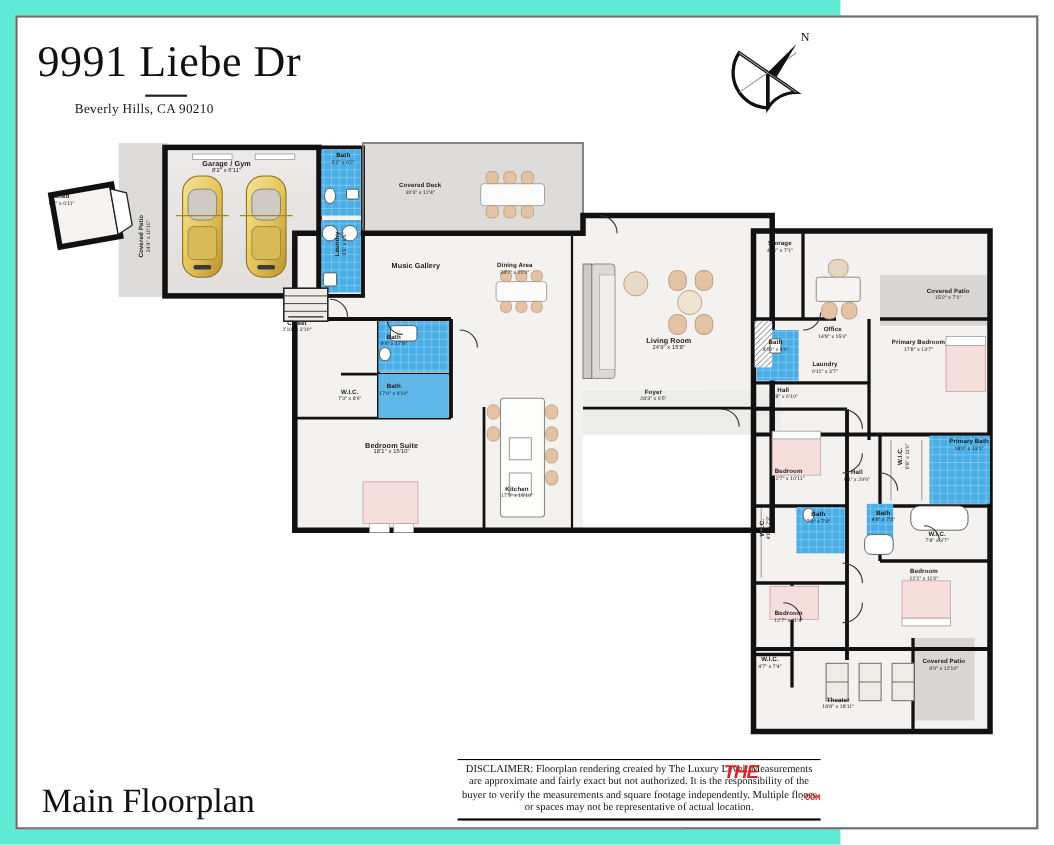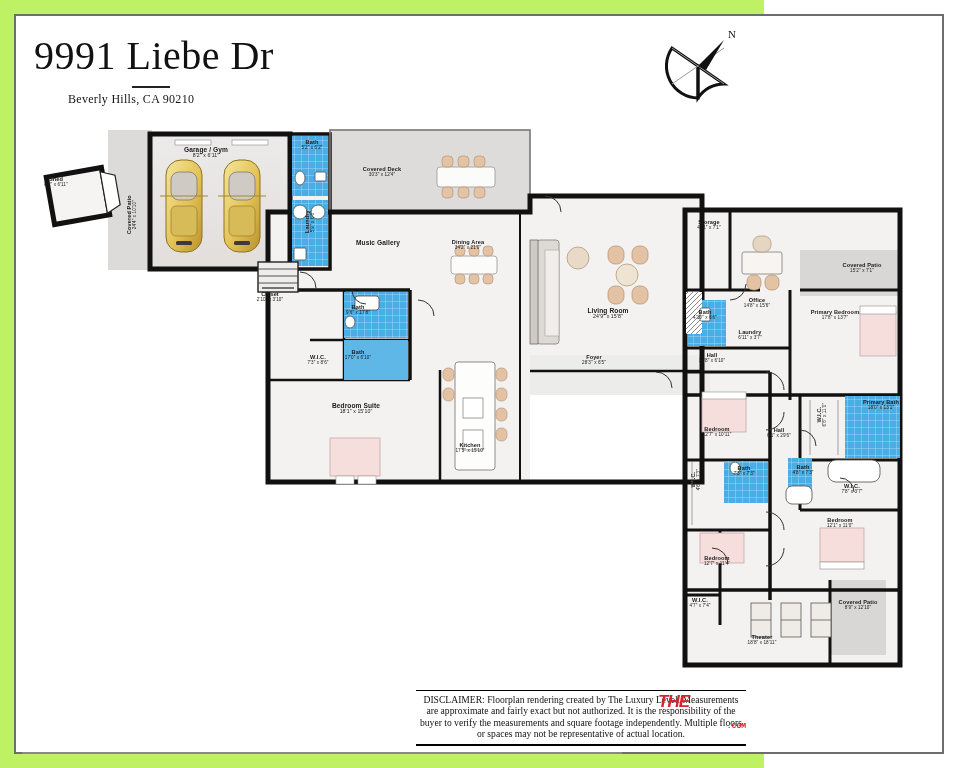--- a/index.html
+++ b/index.html
@@ -6,21 +6,21 @@
   html, body {
     margin: 0; padding: 0;
     width: 958px; height: 768px;
     background: #ffffff;
     font-family: "Liberation Serif", serif;
     overflow: hidden;
   }
   #page {
     position: relative;
     width: 764px; height: 768px;
-    background: #bef264;
+    background: #5eead4;
   }
   #frame {
     position: absolute;
     left: 14px; top: 14px;
     width: 930px; height: 740px;
     border: 2px solid #6e6e6e;
     background: #fff;
   }
   
   #title {
@@ -510,20 +510,21 @@
         <span class="nm">Theater</span>
         <span class="dm">18'8" x 18'11"</span>
       </div>
       <div class="room-label" style="left: 818px; top: 599px; width: 80px;">
         <span class="nm">Covered Patio</span>
         <span class="dm">8'9" x 12'10"</span>
       </div>
     </div>
 
   <div id="footer-rule"></div>
+  <div id="footer-label">Main Floorplan</div>
 
   <div id="disclaimer">DISCLAIMER: Floorplan rendering created by The Luxury Level. Measurements are approximate and fairly exact but not authorized. It is the responsibility of the buyer to verify the measurements and square footage independently. Multiple floors or spaces may not be representative of actual location.</div>
 
   <div id="mls-logo">
     <span class="mls-the">THE</span>
     <span class="mls-com">.COM</span>
   </div>
 
 </div>
 

